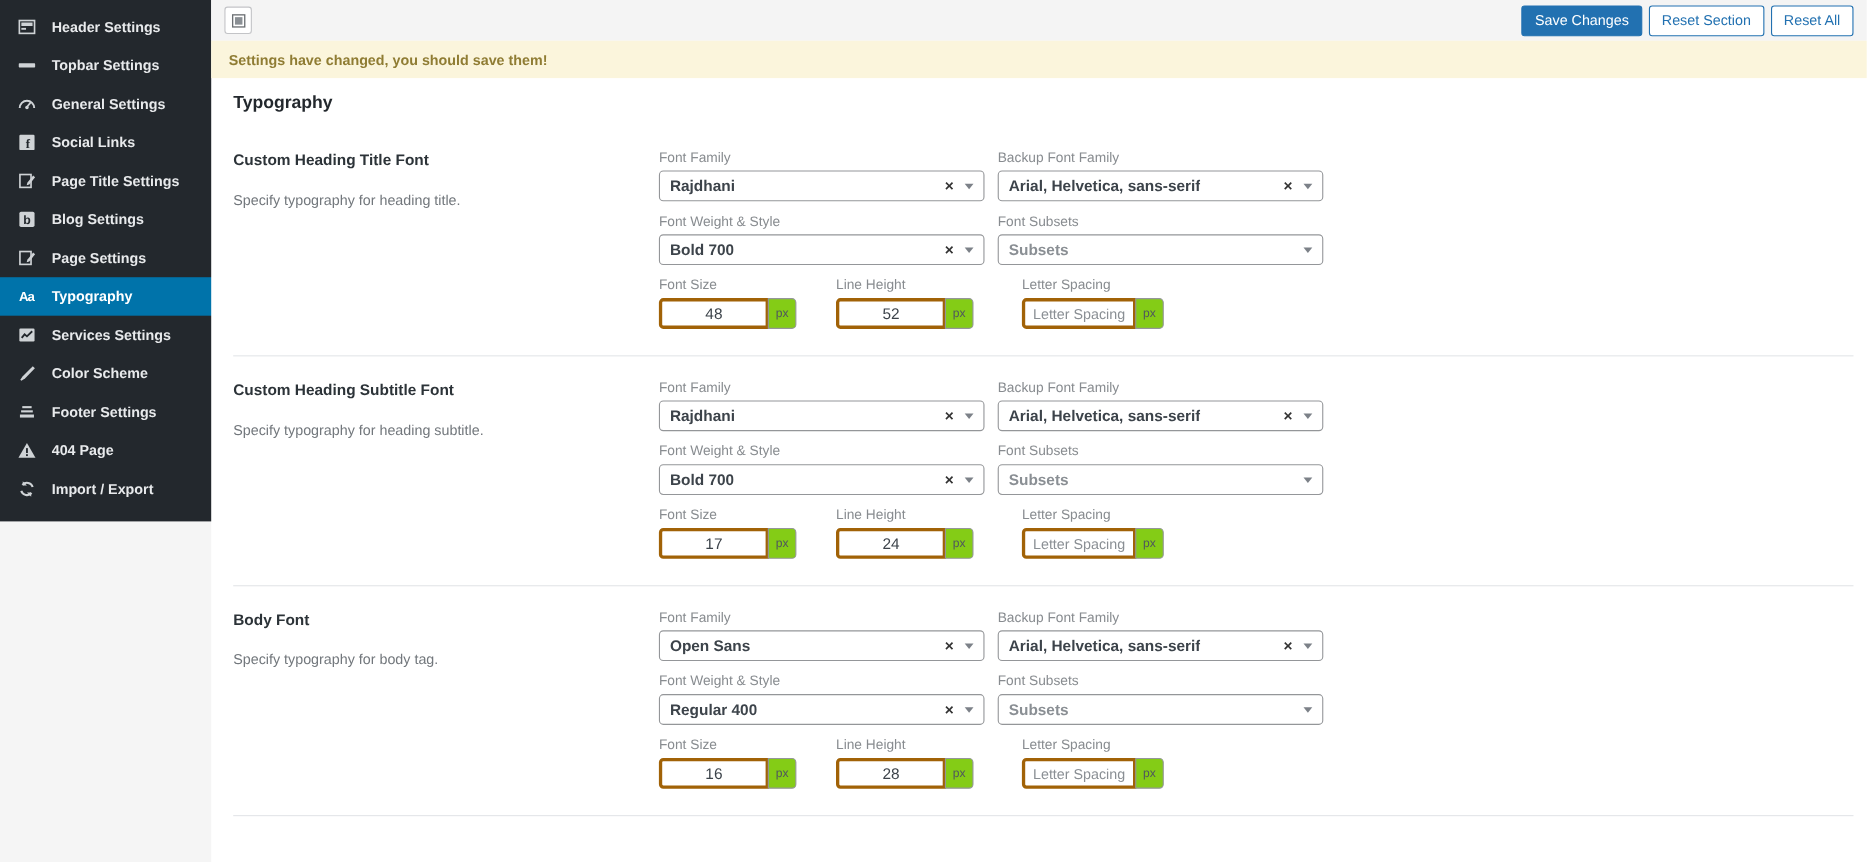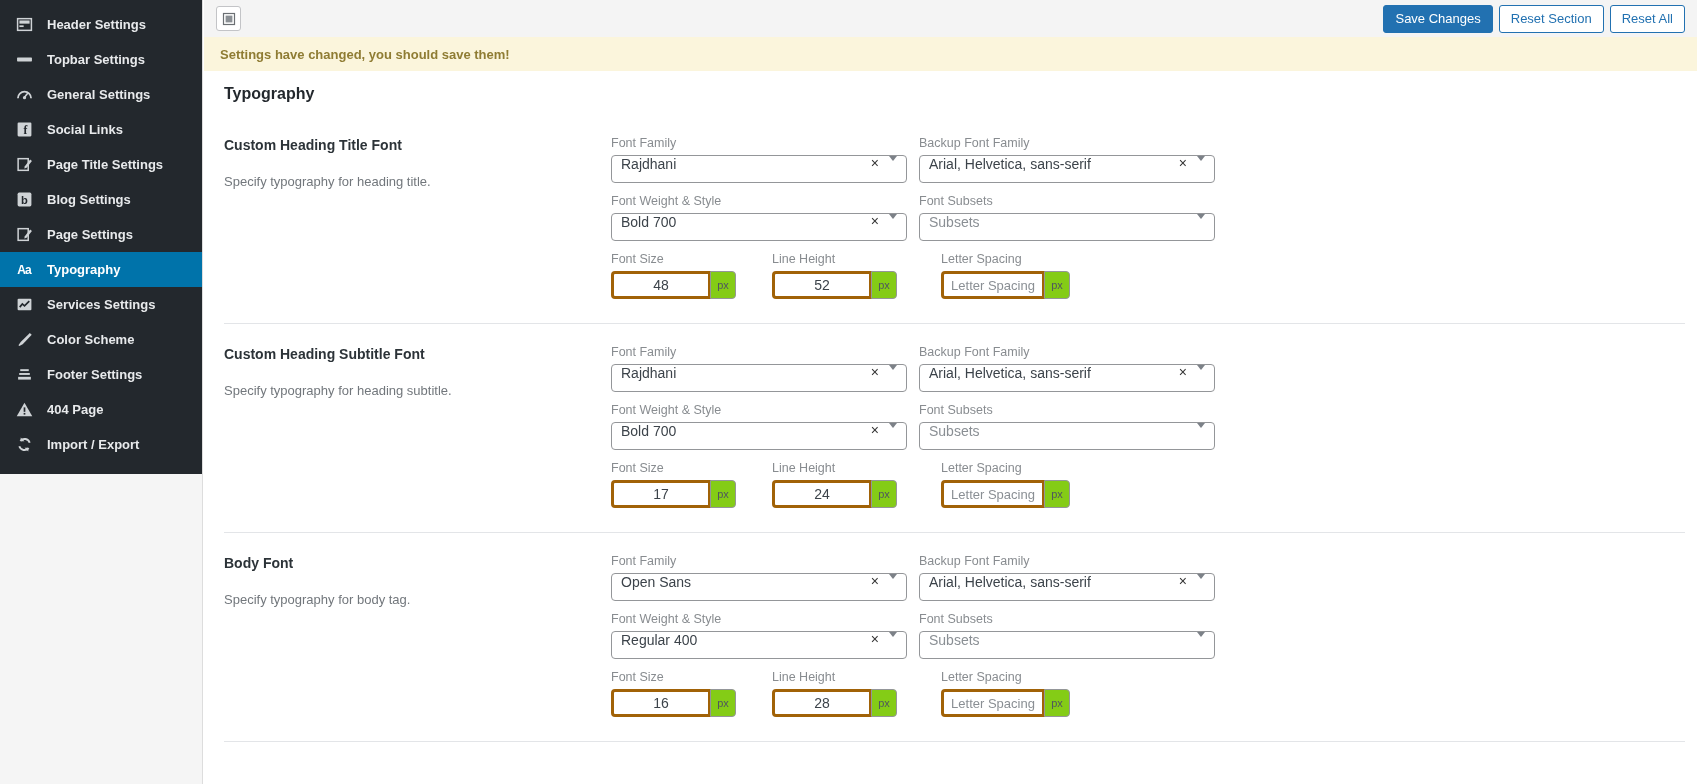--- a/index.html
+++ b/index.html
@@ -13,21 +13,21 @@
   .menu-item { height:35px; display:flex; align-items:center; gap:13px;
     padding:0 14px; color:#e8eaec; font-size:13px; font-weight:600; cursor:pointer; }
   .menu-item .icon { width:20px; height:20px; flex:0 0 20px; display:flex;
     align-items:center; justify-content:center; color:#cfd3d6; }
   .menu-item.active { background:var(--accent,#0073aa); color:#fff; }
   .menu-item.active .icon { color:#fff; }
   .icon svg { display:block; }
   .icon.aa { font-size:12px; font-weight:bold; letter-spacing:-1px; }
 
   
-  .main { position:absolute; left:204px; top:0; right:0; height:784px; background:#fff; }
+  .main { position:absolute; left:192px; top:0; right:0; height:784px; background:#fff; }
 
   .topbar { height:37px; background:#f4f4f4; display:flex; align-items:center;
     justify-content:space-between; padding:0 12px; }
   .panel-toggle { width:25px; height:25px; background:#fff; border:1px solid #c3c4c7;
     border-radius:3px; display:flex; align-items:center; justify-content:center; cursor:pointer; }
   .actions { display:flex; gap:6px; }
   .btn { height:28px; padding:0 11px; font-size:13px; font-family:inherit;
     border-radius:3px; border:1px solid var(--primary-button,#2271b1);
     background:#fff; color:var(--primary-button,#2271b1); cursor:pointer; }
   .btn.primary { background:var(--primary-button,#2271b1); color:#fff; }
@@ -44,21 +44,21 @@
   .section-left { width:387px; flex:0 0 387px; }
   .section-title { font-size:14px; font-weight:700; color:#2c3338; }
   .section-desc { font-size:13px; color:#72777c; margin-top:21px; }
 
   .fields { width:604px; }
   .frow { display:flex; gap:12px; margin-bottom:12px; }
   .frow:last-child { margin-bottom:0; }
   .field { width:296px; }
   .flabel { font-size:12.5px; color:#888c90; margin-bottom:5px; line-height:13px; }
   .select { height:28px; border:1px solid #949699; border-radius:4px; background:#fff;
-    display:flex; padding:0 9px; cursor:pointer; }
+    display:flex; align-items:center; padding:0 9px; cursor:pointer;font-weight:bold; }
   .select .val { font-size:14px; color:#3c434a; white-space:nowrap; overflow:hidden; }
   .select .val.placeholder { color:#8a8f94; }
   .select .clear { margin-left:auto; font-size:14px; color:#333; line-height:1; cursor:pointer; }
   .select .caret { margin-left:10px; width:0; height:0; border-left:4px solid transparent;
     border-right:4px solid transparent; border-top:5px solid #7c8188; cursor:pointer; }
   .select .caret.only { margin-left:auto; }
 
   .nfield { }
   .nfield.lh { margin-left:24px; }
   .nfield.ls { margin-left:32px; }

